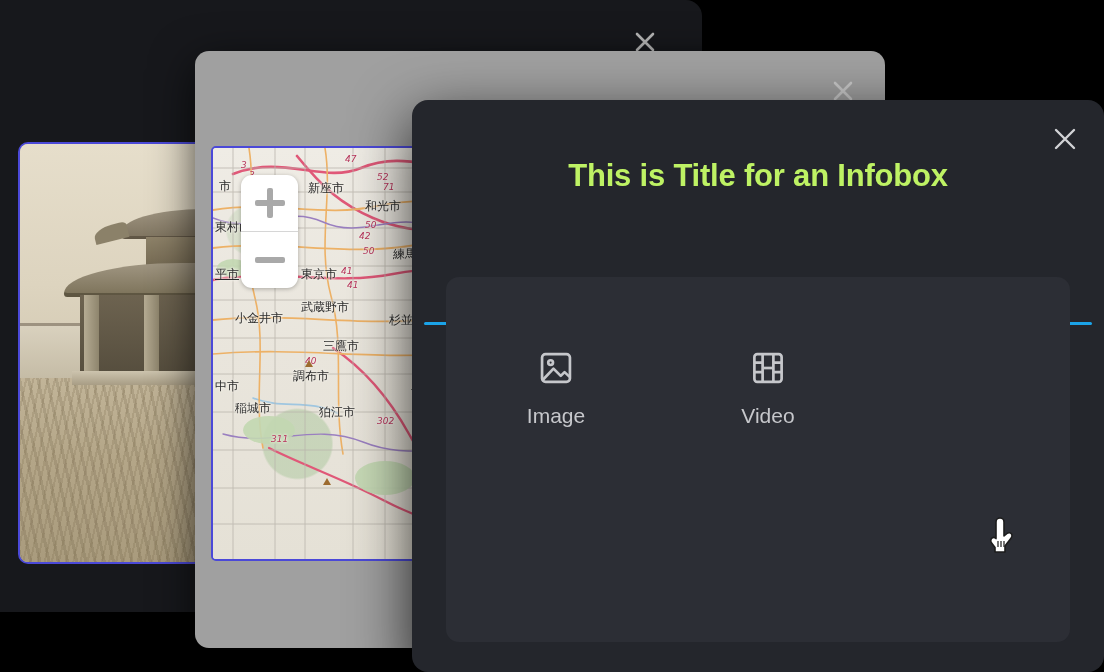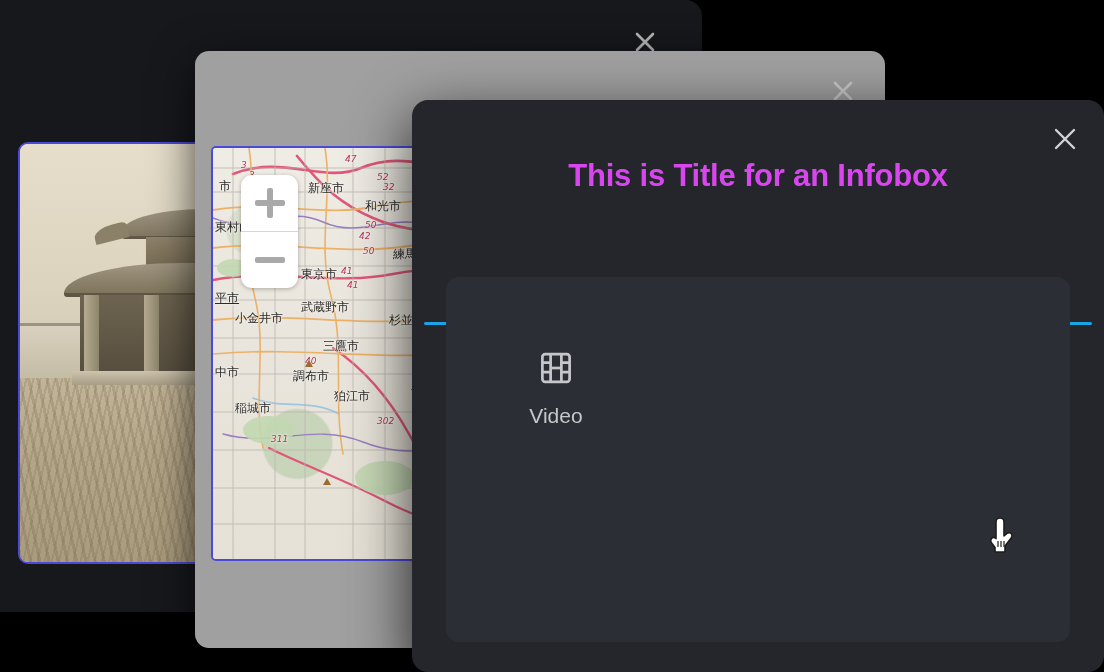--- a/index.html
+++ b/index.html
@@ -265,21 +265,21 @@
     justify-content: center;
     cursor: pointer;
   }
   .close-x svg, .modal-close svg { display: block; }
 
   .modal-title {
     position: absolute;
     left: 0; right: 0;
     top: 58px;
     text-align: center;
-    color: #d946ef;
+    color: #bef264;
     font-size: 31px;
     font-weight: bold;
     font-family: "Liberation Sans", sans-serif;
     letter-spacing: -0.2px;
   }
 
   .divider-row {
     position: absolute;
     left: 12px;
     right: 12px;
@@ -483,34 +483,34 @@
         </g>
       </svg>
 
       <div class="map-labels">
           <div class="map-label" style="left: 6px; top: 32px;">市</div>
           <div class="map-label" style="left: 95px; top: 34px;">新座市</div>
           <div class="map-label" style="left: 152px; top: 52px;">和光市</div>
           <div class="map-label" style="left: 2px; top: 73px;">東村山</div>
           <div class="map-label" style="left: 180px; top: 100px;">練馬市</div>
           <div class="map-label" style="left: 88px; top: 120px;">東京市</div>
-          <div class="map-label" style="left: 2px; top: 144px; text-decoration: underline;">平市</div>
+          <div class="map-label" style="left: 2px; top: 120px; text-decoration: underline;">平市</div>
           <div class="map-label" style="left: 88px; top: 153px;">武蔵野市</div>
           <div class="map-label" style="left: 22px; top: 164px;">小金井市</div>
           <div class="map-label" style="left: 176px; top: 166px;">杉並区</div>
           <div class="map-label" style="left: 110px; top: 192px; text-align: right;">三鷹市</div>
-          <div class="map-label" style="left: 2px; top: 218px; font-family: Liberation Serif, serif;">中市</div>
+          <div class="map-label" style="left: 2px; top: 232px; font-family: Liberation Serif, serif;">中市</div>
           <div class="map-label" style="left: 80px; top: 222px;">調布市</div>
           <div class="map-label" style="left: 198px; top: 238px;">世</div>
           <div class="map-label" style="left: 22px; top: 254px;">稲城市</div>
-          <div class="map-label" style="left: 106px; top: 242px; margin-left: 15px;">狛江市</div>
+          <div class="map-label" style="left: 106px; top: 258px;">狛江市</div>
           <div class="map-num" style="left: 28px; top: 12px;">3</div>
           <div class="map-num" style="left: 36px; top: 22px;">3</div>
           <div class="map-num" style="left: 164px; top: 24px;">52</div>
-          <div class="map-num" style="left: 170px; top: 34px;">32</div>
+          <div class="map-num" style="left: 170px; top: 34px;">71</div>
           <div class="map-num" style="left: 208px; top: 16px;">5</div>
           <div class="map-num" style="left: 152px; top: 72px;">50</div>
           <div class="map-num" style="left: 146px; top: 83px;">42</div>
           <div class="map-num" style="left: 150px; top: 98px;">50</div>
           <div class="map-num" style="left: 128px; top: 118px;">41</div>
           <div class="map-num" style="left: 134px; top: 132px;">41</div>
           <div class="map-num" style="left: 132px; top: 6px;">47</div>
           <div class="map-num" style="left: 92px; top: 208px;">40</div>
           <div class="map-num" style="left: 164px; top: 268px;">302</div>
           <div class="map-num" style="left: 58px; top: 286px;">311</div>
@@ -544,20 +544,30 @@
       <div class="add-badge">
         <span class="pl"></span>
       </div>
       <div class="divider-line right"></div>
     </div>
 
     <div class="type-panel">
       <div class="type-grid">
 
 
+        <div class="type-cell">
+          <span class="t-ico">
+            <svg width="38" height="38" viewBox="0 0 24 24" fill="none" stroke="#c6c7cb" stroke-width="1.7" stroke-linejoin="round">
+              <rect x="3.2" y="3.2" width="17.6" height="17.6" rx="2.2"></rect>
+              <circle cx="8.6" cy="8.6" r="1.5"></circle>
+              <path d="M3.6 19.6 L10.4 12.4 L15 17 L17.4 14.6 L20.6 17.6"></path>
+            </svg>
+          </span>
+          <span class="t-lbl">Image</span>
+        </div>
 
         <div class="type-cell">
           <span class="t-ico">
             <svg width="38" height="38" viewBox="0 0 24 24" fill="none" stroke="#c6c7cb" stroke-width="1.7" stroke-linejoin="round">
               <rect x="3.4" y="3.2" width="17.2" height="17.6" rx="1.8"></rect>
               <path d="M8.6 3.4 V20.6 M15.4 3.4 V20.6"></path>
               <path d="M3.6 8.6 H8.4 M3.6 14.6 H8.4 M15.6 8.6 H20.4 M15.6 14.6 H20.4"></path>
               <path d="M8.6 12 H15.4"></path>
             </svg>
           </span>

